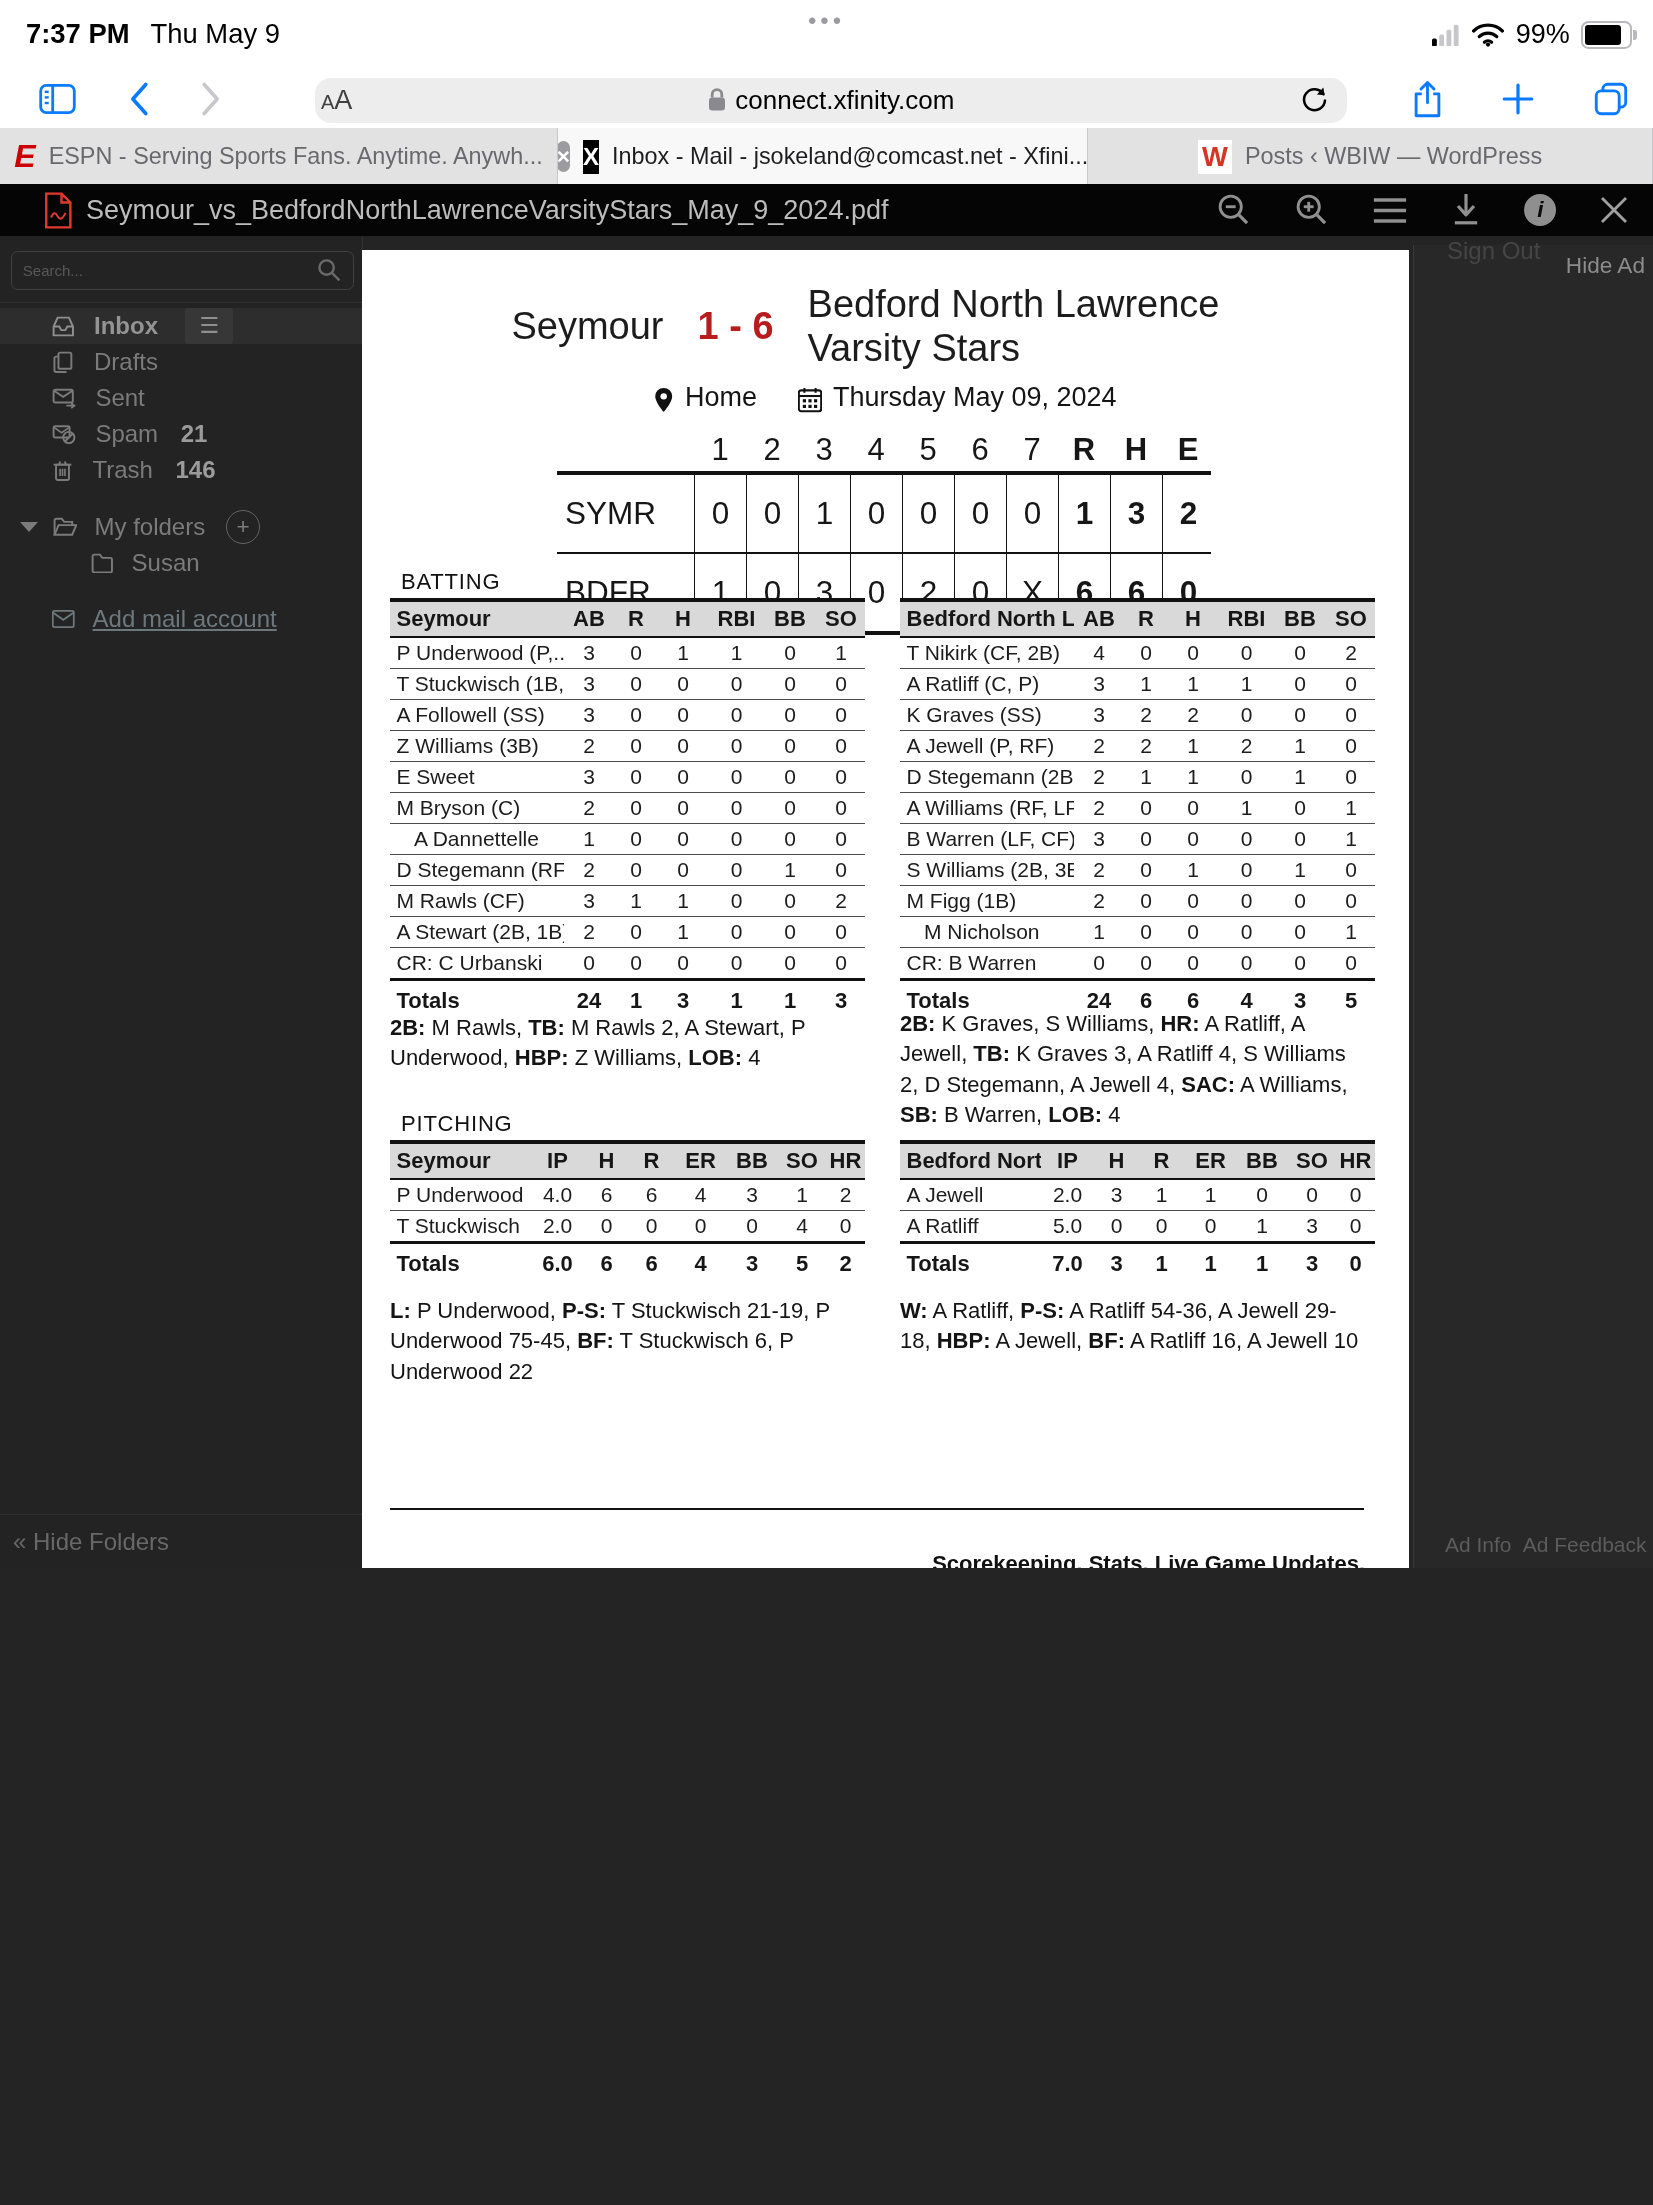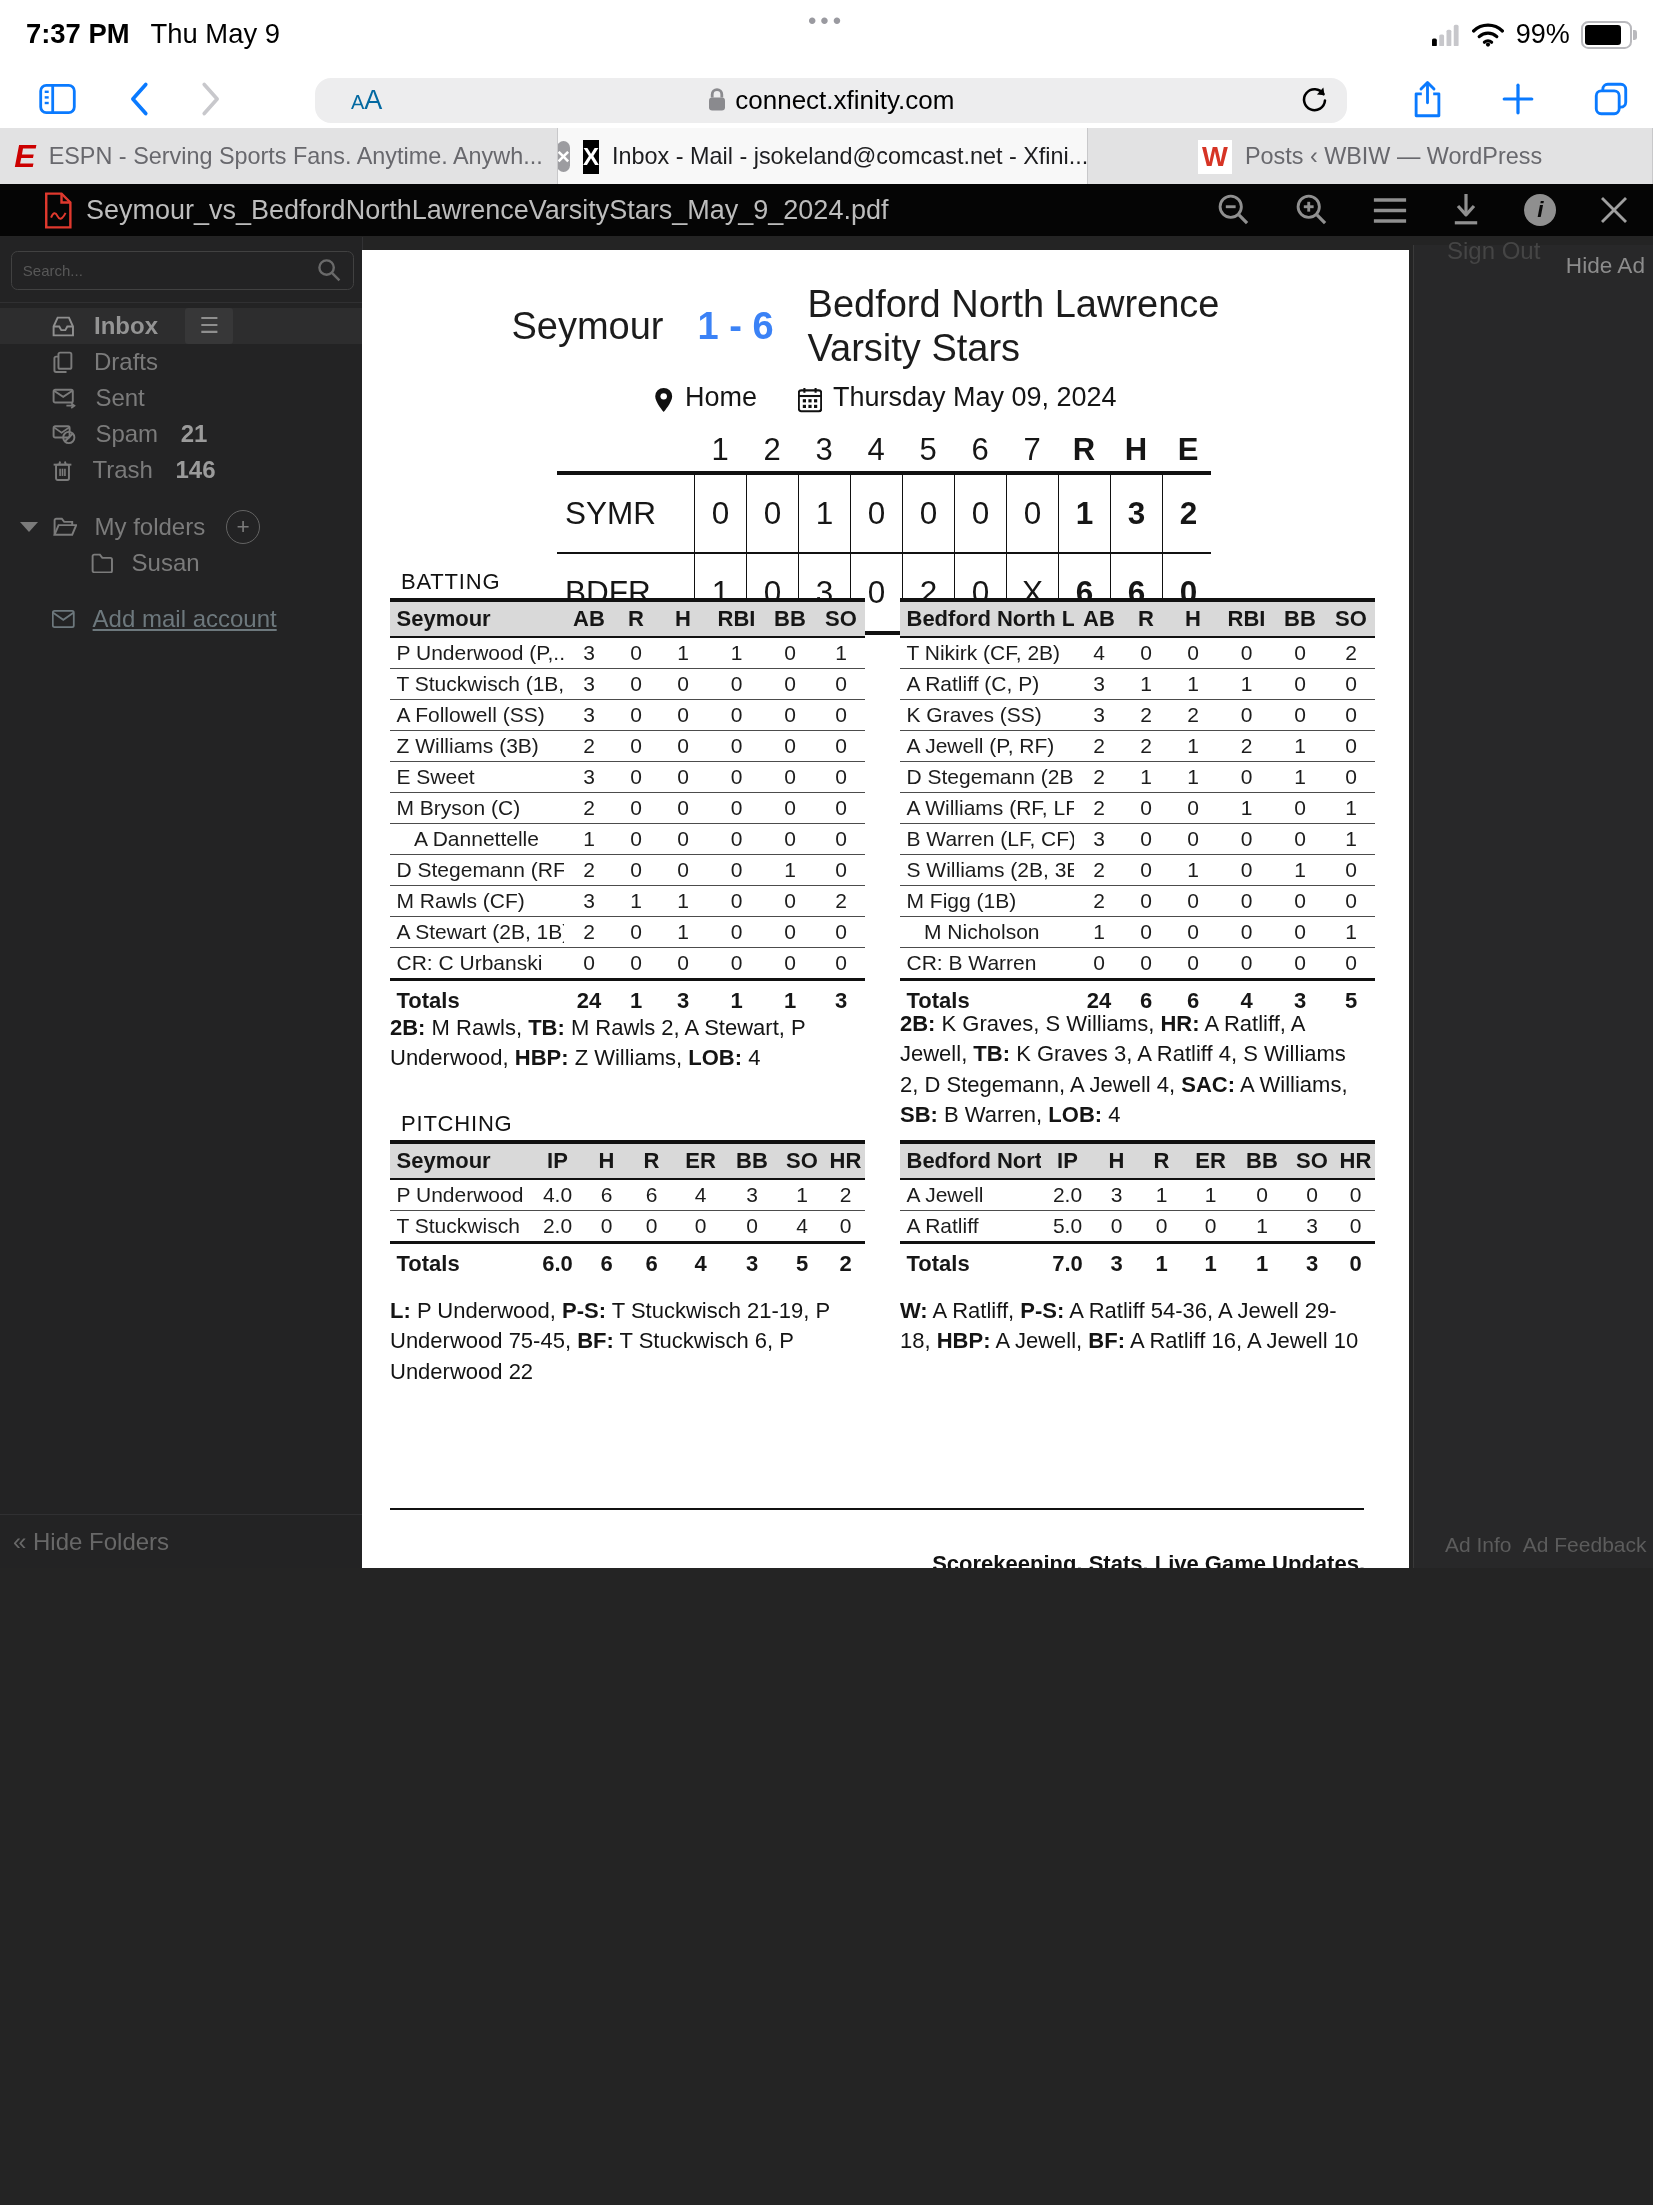--- a/index.html
+++ b/index.html
@@ -17,21 +17,21 @@
   .batt{position:relative;width:47px;height:24px;border:2.4px solid #b9b9bd;border-radius:7.3px;}
   .batt-fill{position:absolute;left:2.4px;top:2.4px;bottom:2.4px;width:36px;background:#000;border-radius:3.2px;}
   .batt-nub{position:absolute;right:-7.3px;top:7.3px;width:4px;height:9.7px;background:#b9b9bd;border-radius:0 2.4px 2.4px 0;}
 
   
   .nav-bar{position:absolute;left:0;top:73px;width:100%;height:55px;background:#ffffff;
            border-bottom:0.8px solid #dadadc;}
   .nav-left{position:absolute;left:39px;top:8px;display:flex;align-items:center;gap:52px;}
   .url-capsule{position:absolute;left:315px;top:4.8px;width:1032px;height:45px;background:#ededee;
                border-radius:16px;display:flex;align-items:center;}
-  .reader-btn{position:absolute;left:36px;font-size:27px;color:#0369a1;}
+  .reader-btn{position:absolute;left:6px;font-size:27px;color:#404040;}
   .reader-btn .small{font-size:20px;}
   .url-center{margin:0 auto;display:flex;align-items:center;gap:9.7px;font-size:26px;color:#000;}
   .refresh-btn{position:absolute;right:18px;top:8px;}
   .nav-right{position:absolute;right:24px;top:6.5px;display:flex;align-items:center;gap:58px;}
 
   
   .tab-bar{position:absolute;left:0;top:128px;width:100%;height:57px;display:flex;background:#e2e2e3;}
   .tab{display:flex;align-items:center;justify-content:center;gap:13px;height:100%;
        border-right:0.8px solid #c8c8ca;overflow:hidden;white-space:nowrap;}
   .tab.inactive{background:#e2e2e3;color:#68686d;}
@@ -89,21 +89,21 @@
   .ad-info{position:absolute;bottom:11.3px;left:31px;color:#5c5c5c;font-size:21px;}
   .ad-feedback{position:absolute;bottom:11.3px;right:6.5px;color:#5c5c5c;font-size:21px;}
   .sign-out{position:absolute;left:1447px;top:237px;color:#454545;font-size:24px;}
   .home-indicator{position:absolute;left:570px;top:2183px;width:513px;height:10.5px;border-radius:5.7px;background:#fff;}
 
   
   .pdf-page{position:absolute;left:362px;top:250px;width:1047px;height:1362px;background:#fff;color:#161616;}
   .game-header{position:absolute;left:0;right:0;top:32px;display:flex;justify-content:center;
                align-items:center;gap:34px;}
   .away-name{font-size:38px;color:#1c1c1c;}
-  .score{font-size:38px;font-weight:700;color:#3b82f6;}
+  .score{font-size:38px;font-weight:700;color:#b91c1c;}
   .home-name{width:452px;font-size:38px;line-height:1.16;color:#1c1c1c;}
   .game-meta{position:absolute;left:0;right:0;top:132px;display:flex;justify-content:center;
              align-items:flex-end;gap:11.3px;font-size:27px;color:#151515;}
   .meta-gap{width:18px;}
 
   
   .linescore{position:absolute;left:195px;top:179px;width:654px;}
   .ls-head,.ls-row{display:grid;grid-template-columns:137px repeat(10,52px);}
   .ls-head{height:42px;align-items:center;font-size:31px;}
   .ls-cell{text-align:center;}

